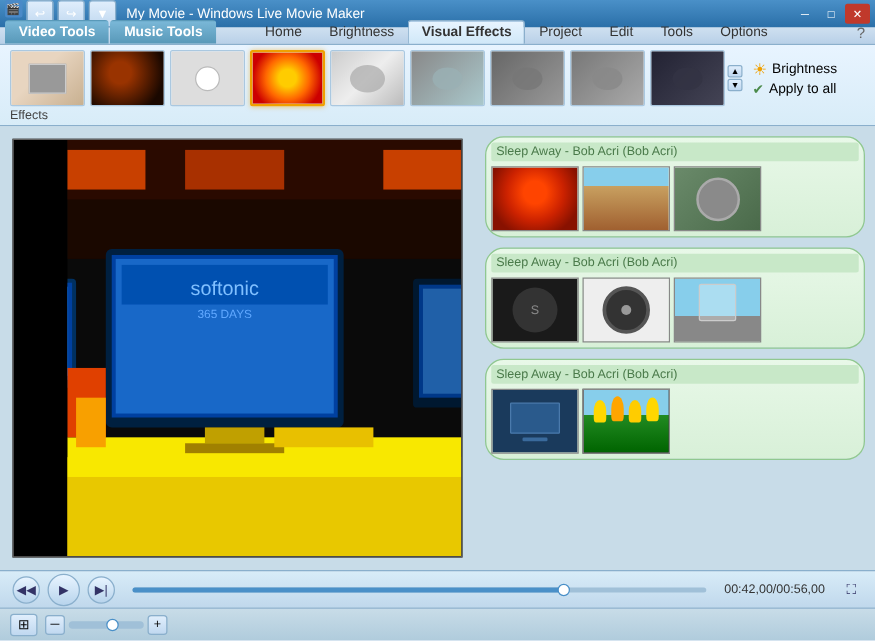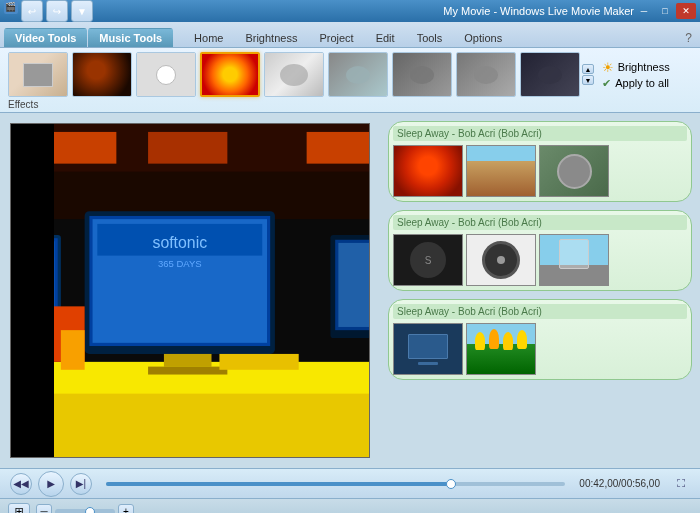--- a/index.html
+++ b/index.html
@@ -28,41 +28,41 @@
       margin-right: 8px;
     }
     .title-icon {
       width: 14px; height: 14px;
       background: #5ba0d8;
       border-radius: 2px;
       display: inline-block;
     }
     .title-text {
       flex: 1;
-      text-align: right;
+      text-align: left;
       font-size: 11px;
     }
     .title-controls {
       display: flex;
       gap: 1px;
     }
     .title-btn {
       width: 20px; height: 16px;
       display: flex; align-items: center; justify-content: center;
       font-size: 9px;
       color: white;
       cursor: pointer;
       border-radius: 2px;
     }
     .title-btn.close { background: #c0392b; }
 
     
     .ribbon-tabs {
       background: linear-gradient(to bottom, #cfe0f0 0%, #b8d0e8 100%);
-      height: 26px;
+      height: 14px;
       display: flex;
       align-items: flex-end;
       padding: 0 4px;
       border-bottom: 1px solid #8aafcc;
     }
     .ribbon-tab {
       padding: 3px 10px;
       font-size: 11px;
       cursor: pointer;
       border-radius: 3px 3px 0 0;
@@ -332,25 +332,26 @@
     <span class="title-btn">─</span>
     <span class="title-btn">□</span>
     <span class="title-btn close">✕</span>
   </div>
 </div>
 
 <div class="ribbon-tabs">
   <div class="ribbon-tab tool-tab" style="background:linear-gradient(to bottom,#7ab8d8,#5898b8); color:white; margin-right:1px;">
     <span>Video Tools</span>
   </div>
-  <div class="ribbon-tab tool-tab" style="background:linear-gradient(to bottom,#7ab8d8,#5898b8); color:white; margin-right:10px;">
+  <div class="ribbon-tab tool-tab" style="background:linear-gradient(to bottom,#7ab8d8,#5898b8); color:white; margin-right:28px;">
     <span>Music Tools</span>
   </div>
   <div class="ribbon-tab"><span>Home</span></div>
   <div class="ribbon-tab"><span>Brightness</span></div>
+  <div class="ribbon-tab active"><span>Visual Effects</span></div>
   <div class="ribbon-tab"><span>Project</span></div>
   <div class="ribbon-tab"><span>Edit</span></div>
   <div class="ribbon-tab"><span>Tools</span></div>
   <div class="ribbon-tab"><span>Options</span></div>
   <span style="margin-left:auto; color:#666; font-size:12px; padding:2px 4px; cursor:pointer;">?</span>
 </div>
 
 <div class="effects-strip">
   <div style="display:flex; align-items:center;">
 

